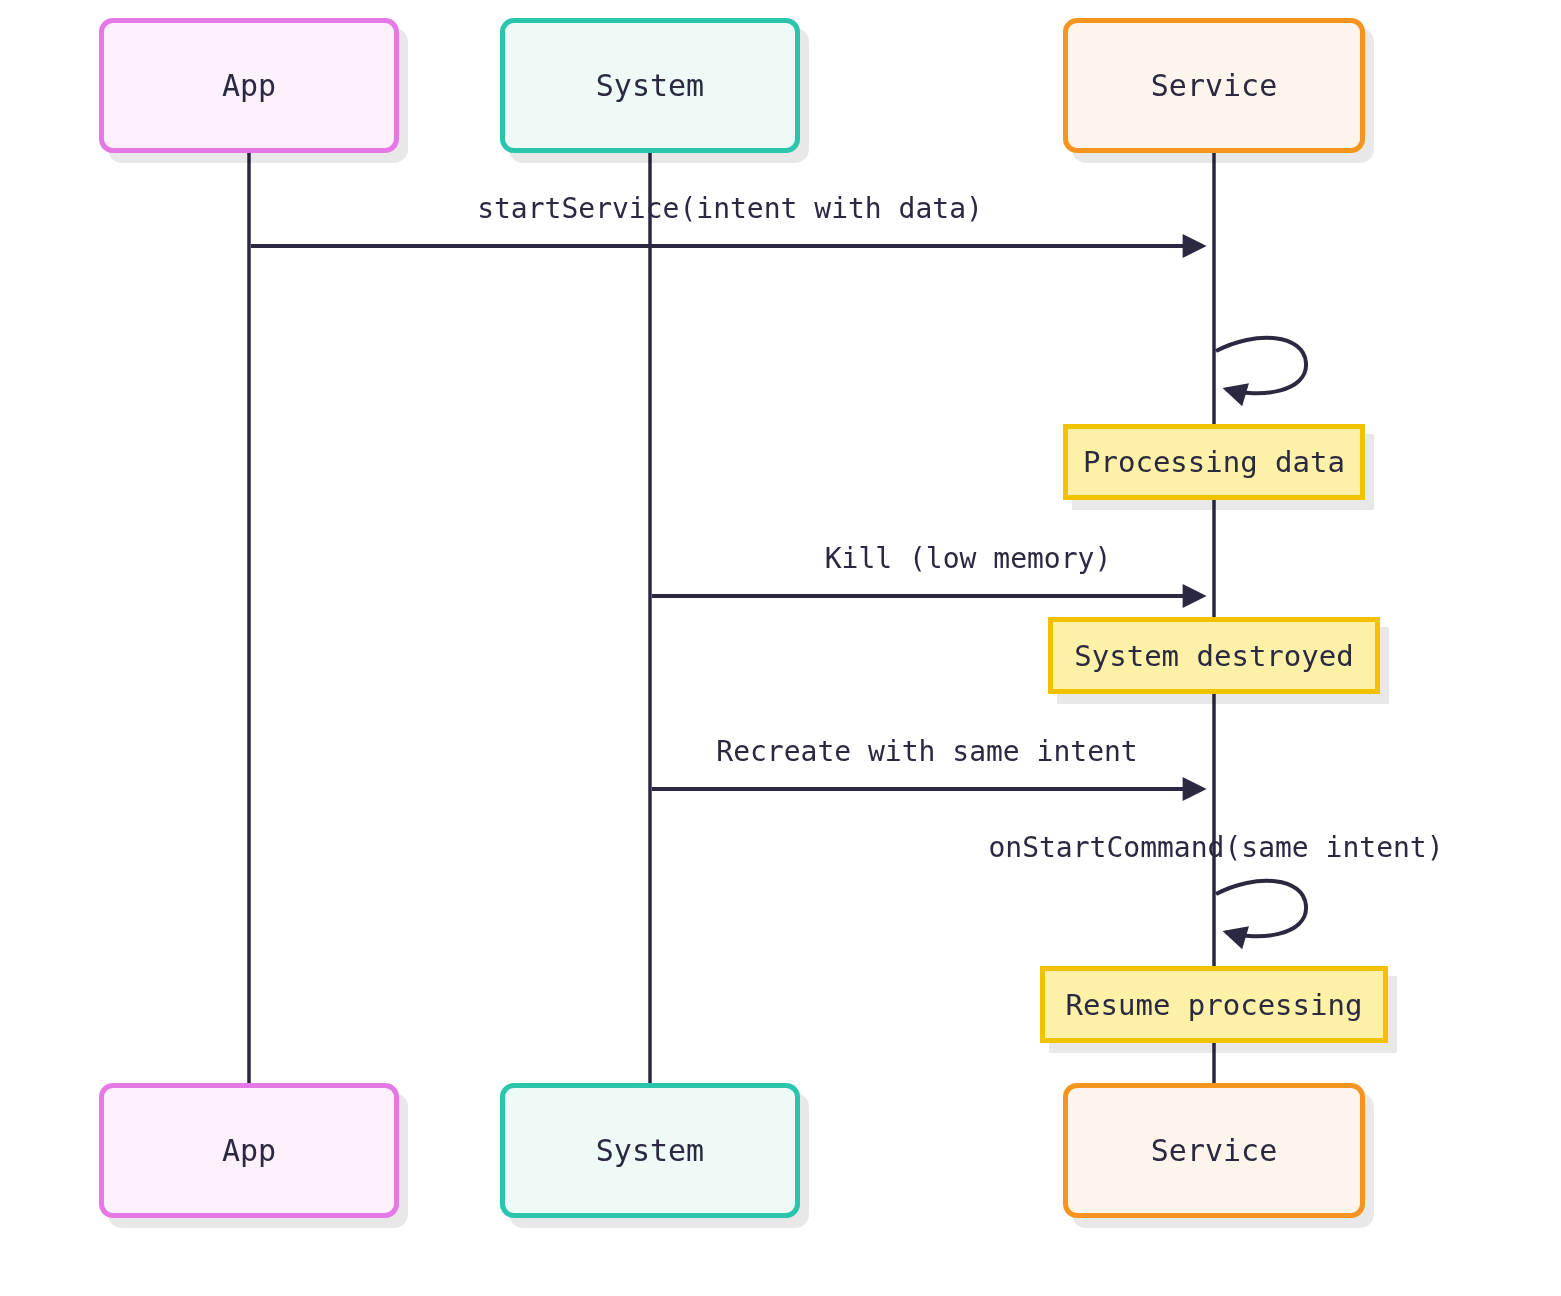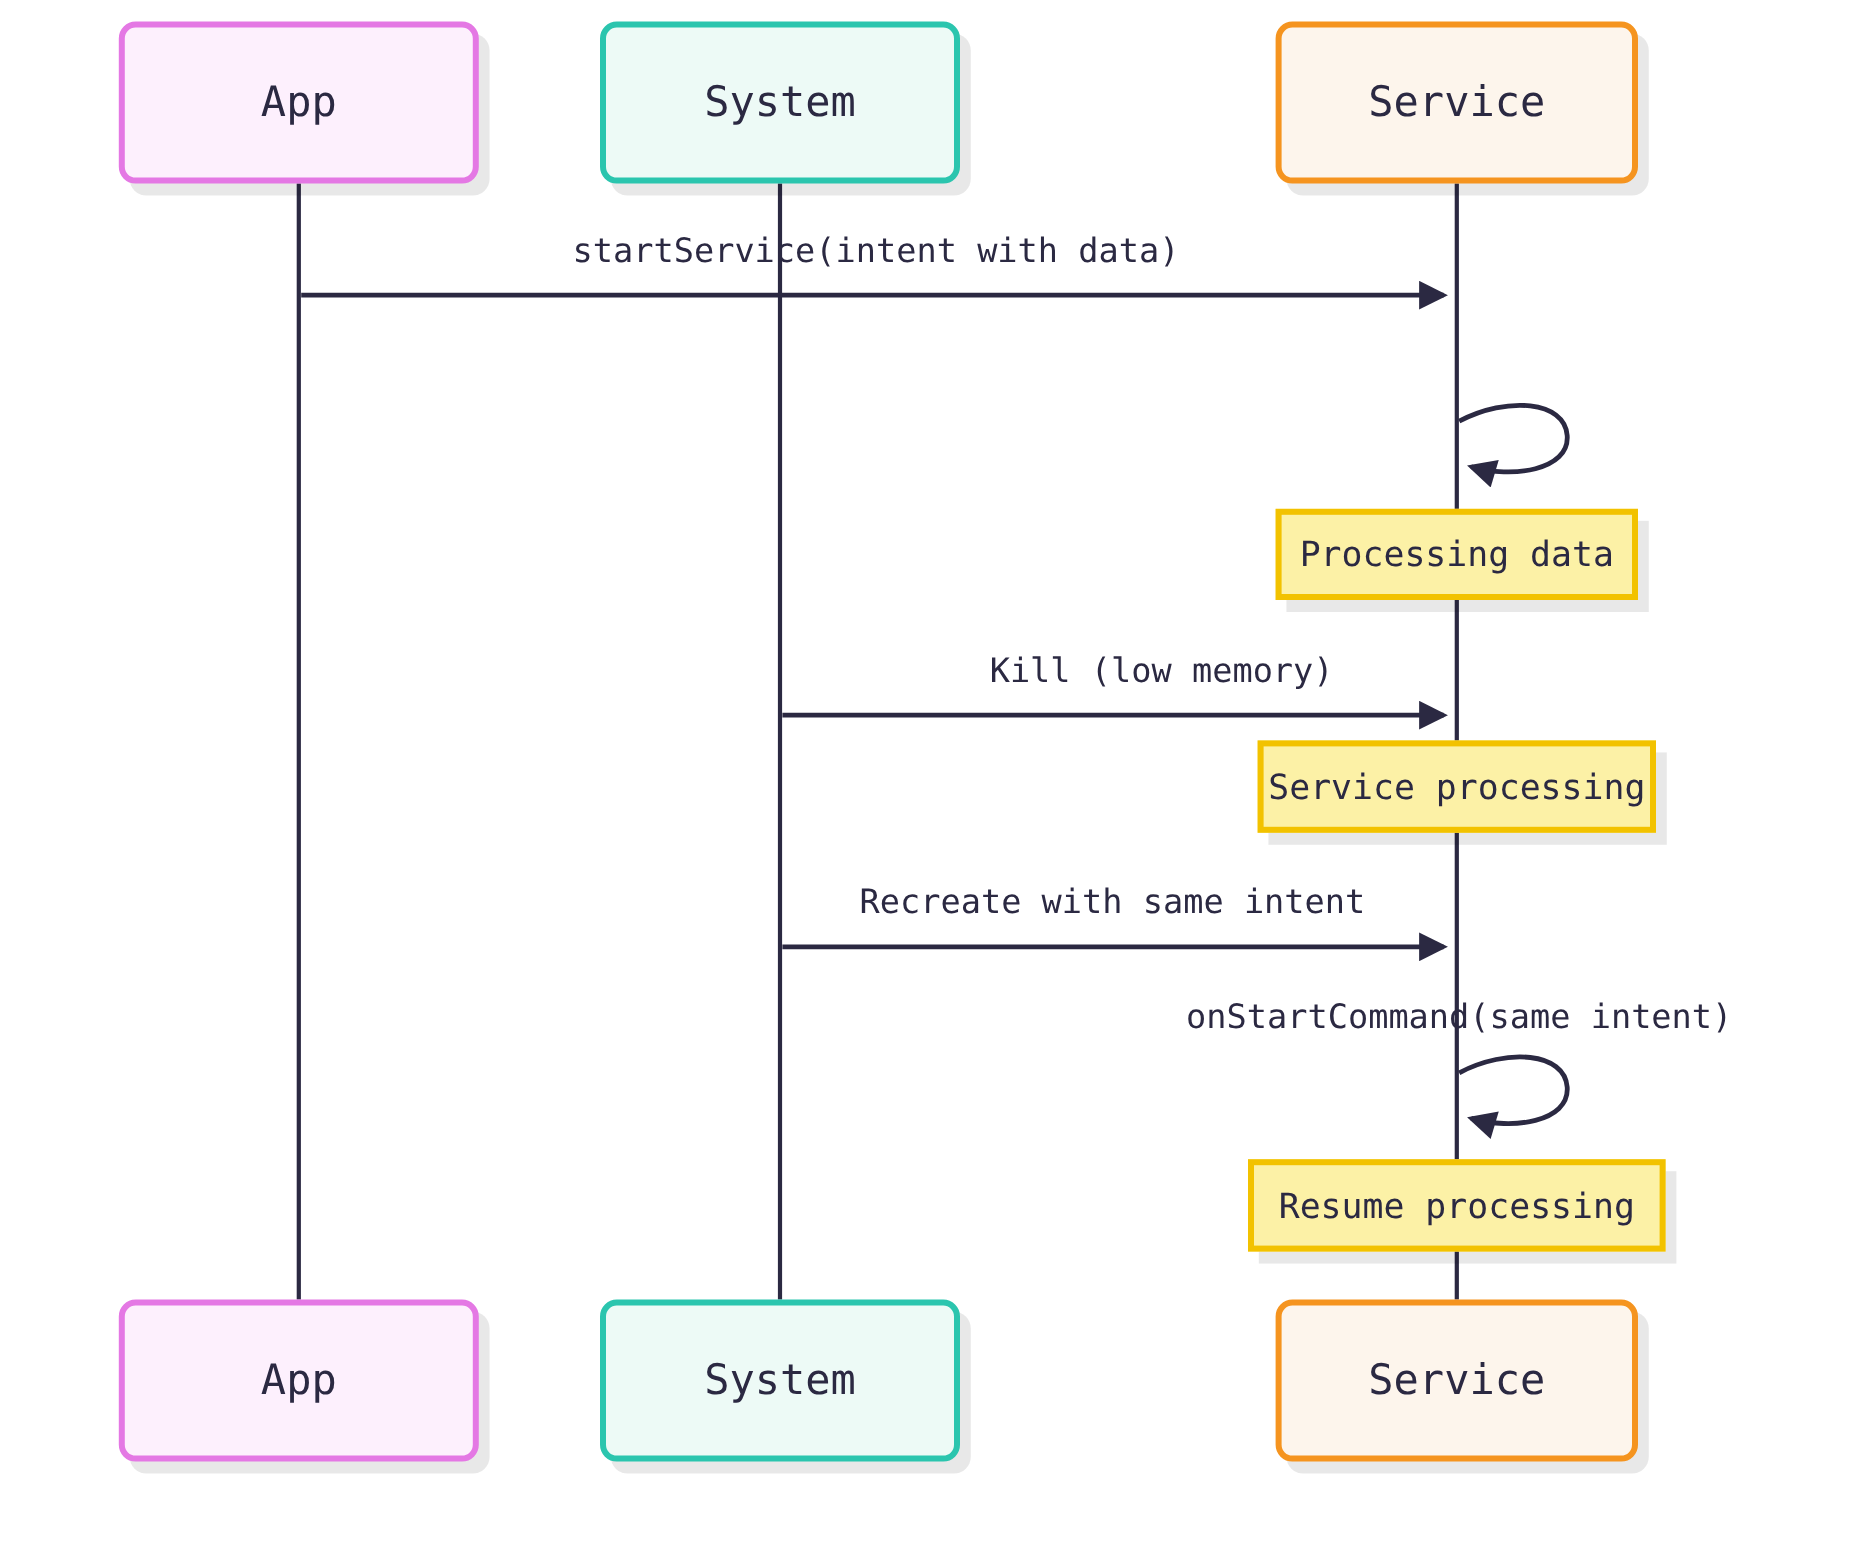--- a/index.html
+++ b/index.html
@@ -37,21 +37,21 @@
   }
   .actor {
     position: absolute;
     height: 135px;
     box-sizing: border-box;
     border-radius: 14px;
     border: 5px solid;
     display: flex;
     align-items: center;
     justify-content: center;
-    font-size: 35px;
+    font-size: 30px;
     box-shadow: 9px 10px 0 var(--shadow);
   }
   .actor.app    { background: var(--app-fill);     border-color: var(--app-border); }
   .actor.system { background: var(--system-fill);  border-color: var(--system-border); }
   .actor.service{ background: var(--service-fill); border-color: var(--service-border); }
 
   .actor.app.top     { left: 99px;  top: 18px;   width: 300px; }
   .actor.system.top  { left: 500px; top: 18px;   width: 300px; }
   .actor.service.top { left: 1063px;top: 18px;   width: 302px; }
   .actor.app.bottom     { left: 99px;  top: 1083px; width: 300px; }
@@ -123,21 +123,21 @@
 
   <div class="msg-label msg-1">startService(intent with data)</div>
   <div class="msg-label msg-3">Kill (low memory)</div>
   <div class="msg-label msg-4">Recreate with same intent</div>
   <div class="msg-label msg-5">onStartCommand(same intent)</div>
 
   <div class="note note-1">
     <span>Processing data</span>
   </div>
   <div class="note note-2">
-    <span>Service processing</span>
+    <span>System destroyed</span>
   </div>
   <div class="note note-3">
     <span>Resume processing</span>
   </div>
 
   <div class="actor app bottom">
     <span>App</span>
   </div>
   <div class="actor system bottom">
     <span>System</span>

